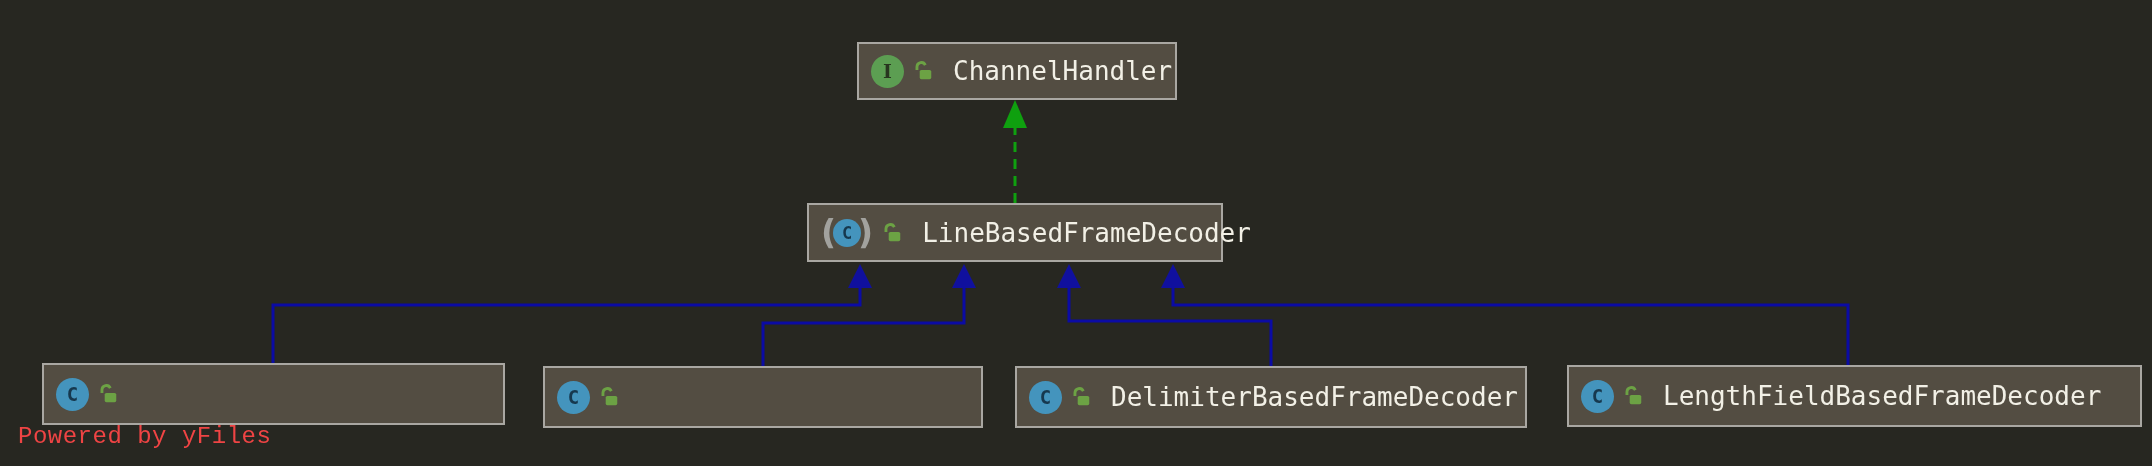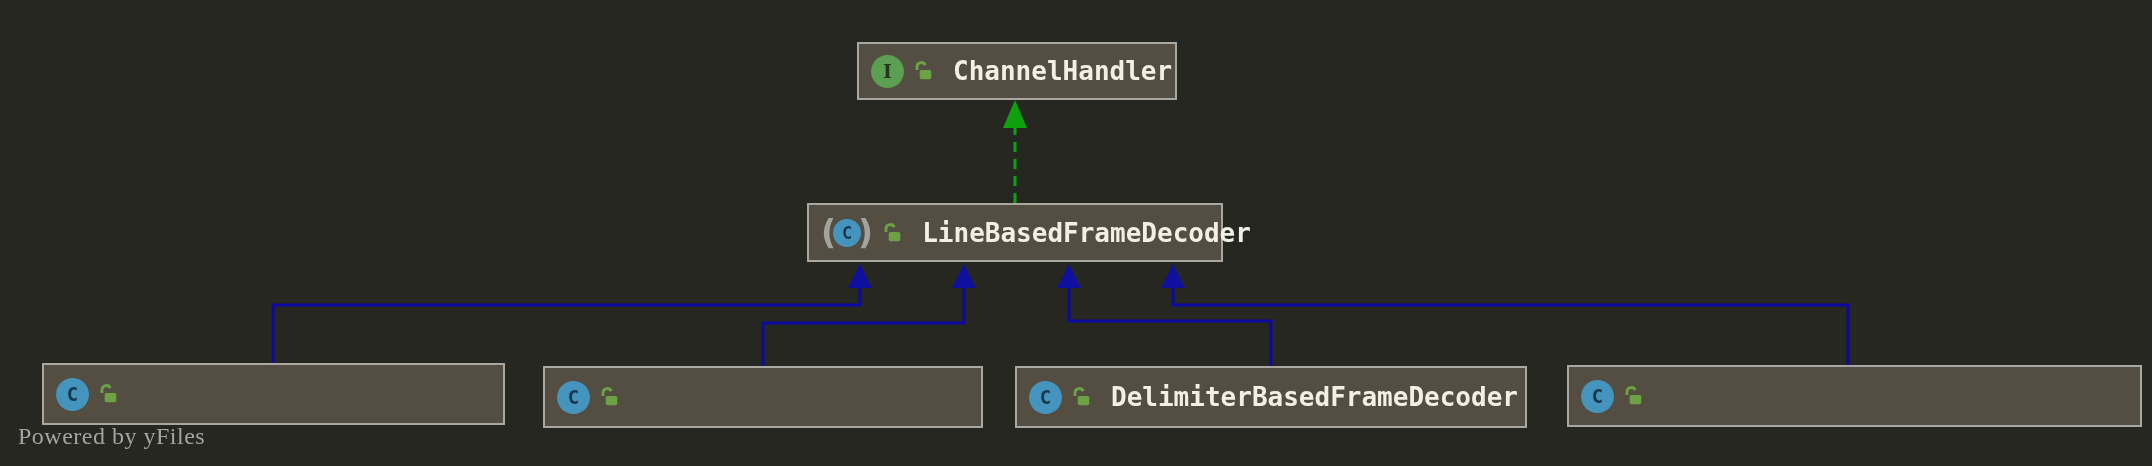--- a/index.html
+++ b/index.html
@@ -23,21 +23,21 @@
     border: 2px solid #A9A7A2;
     display: flex;
     align-items: center;
     padding: 0 14px 0 12px;
     gap: 9px;
     color: #F2F0E6;
     font-size: 26px;
     white-space: nowrap;
     cursor: pointer;
   }
-  .node .label { letter-spacing: 0px; margin-left: 10px; font-weight: bold; }
+  .node .label { letter-spacing: 0px; margin-left: 10px; }
   .badge {
     width: 33px; height: 33px;
     border-radius: 50%;
     display: flex;
     align-items: center;
     justify-content: center;
     font-size: 19px;
     font-weight: bold;
     flex: none;
   }
@@ -64,23 +64,23 @@
     font-weight: bold;
     line-height: 1;
   }
   .paren.l { margin-right: -3px; }
   .paren.r { margin-left: -3px; }
   .lock-icon { flex: none; margin-left: -1px; }
   .watermark {
     position: absolute;
     left: 18px;
     top: 423px;
-    font-family: Liberation Serif, serif;
+    font-family: Liberation Mono, monospace;
     font-size: 24px;
-    color: #a3a3a3;
+    color: #ef4444;
     letter-spacing: 0.5px;
     user-select: none;
   }
 </style>
 </head>
 <body>
 
 <div class="canvas">
 
   <svg class="edge-layer" viewBox="0 0 2152 466" xmlns="http://www.w3.org/2000/svg">
@@ -154,17 +154,18 @@
     </svg>
     <span class="label">DelimiterBasedFrameDecoder</span>
   </div>
 
   <div class="node" style="left:1567px; top:365px; width:575px; height:62px;">
     <span class="badge class-badge">C</span>
     <svg class="lock-icon" width="22" height="22" viewBox="0 0 20 20">
       <path d="M4.5 9 V6.2 a4 4 0 0 1 7.6 -1.6" fill="none" stroke="#6CA244" stroke-width="2.6"></path>
       <rect x="7" y="9" width="10.5" height="8.5" rx="1.5" fill="#6CA244"></rect>
     </svg>
+    <span class="label">LengthFieldBasedFrameDecoder</span>
   </div>
 
   <div class="watermark">Powered by yFiles</div>
 
 </div>
 
 </body></html>

